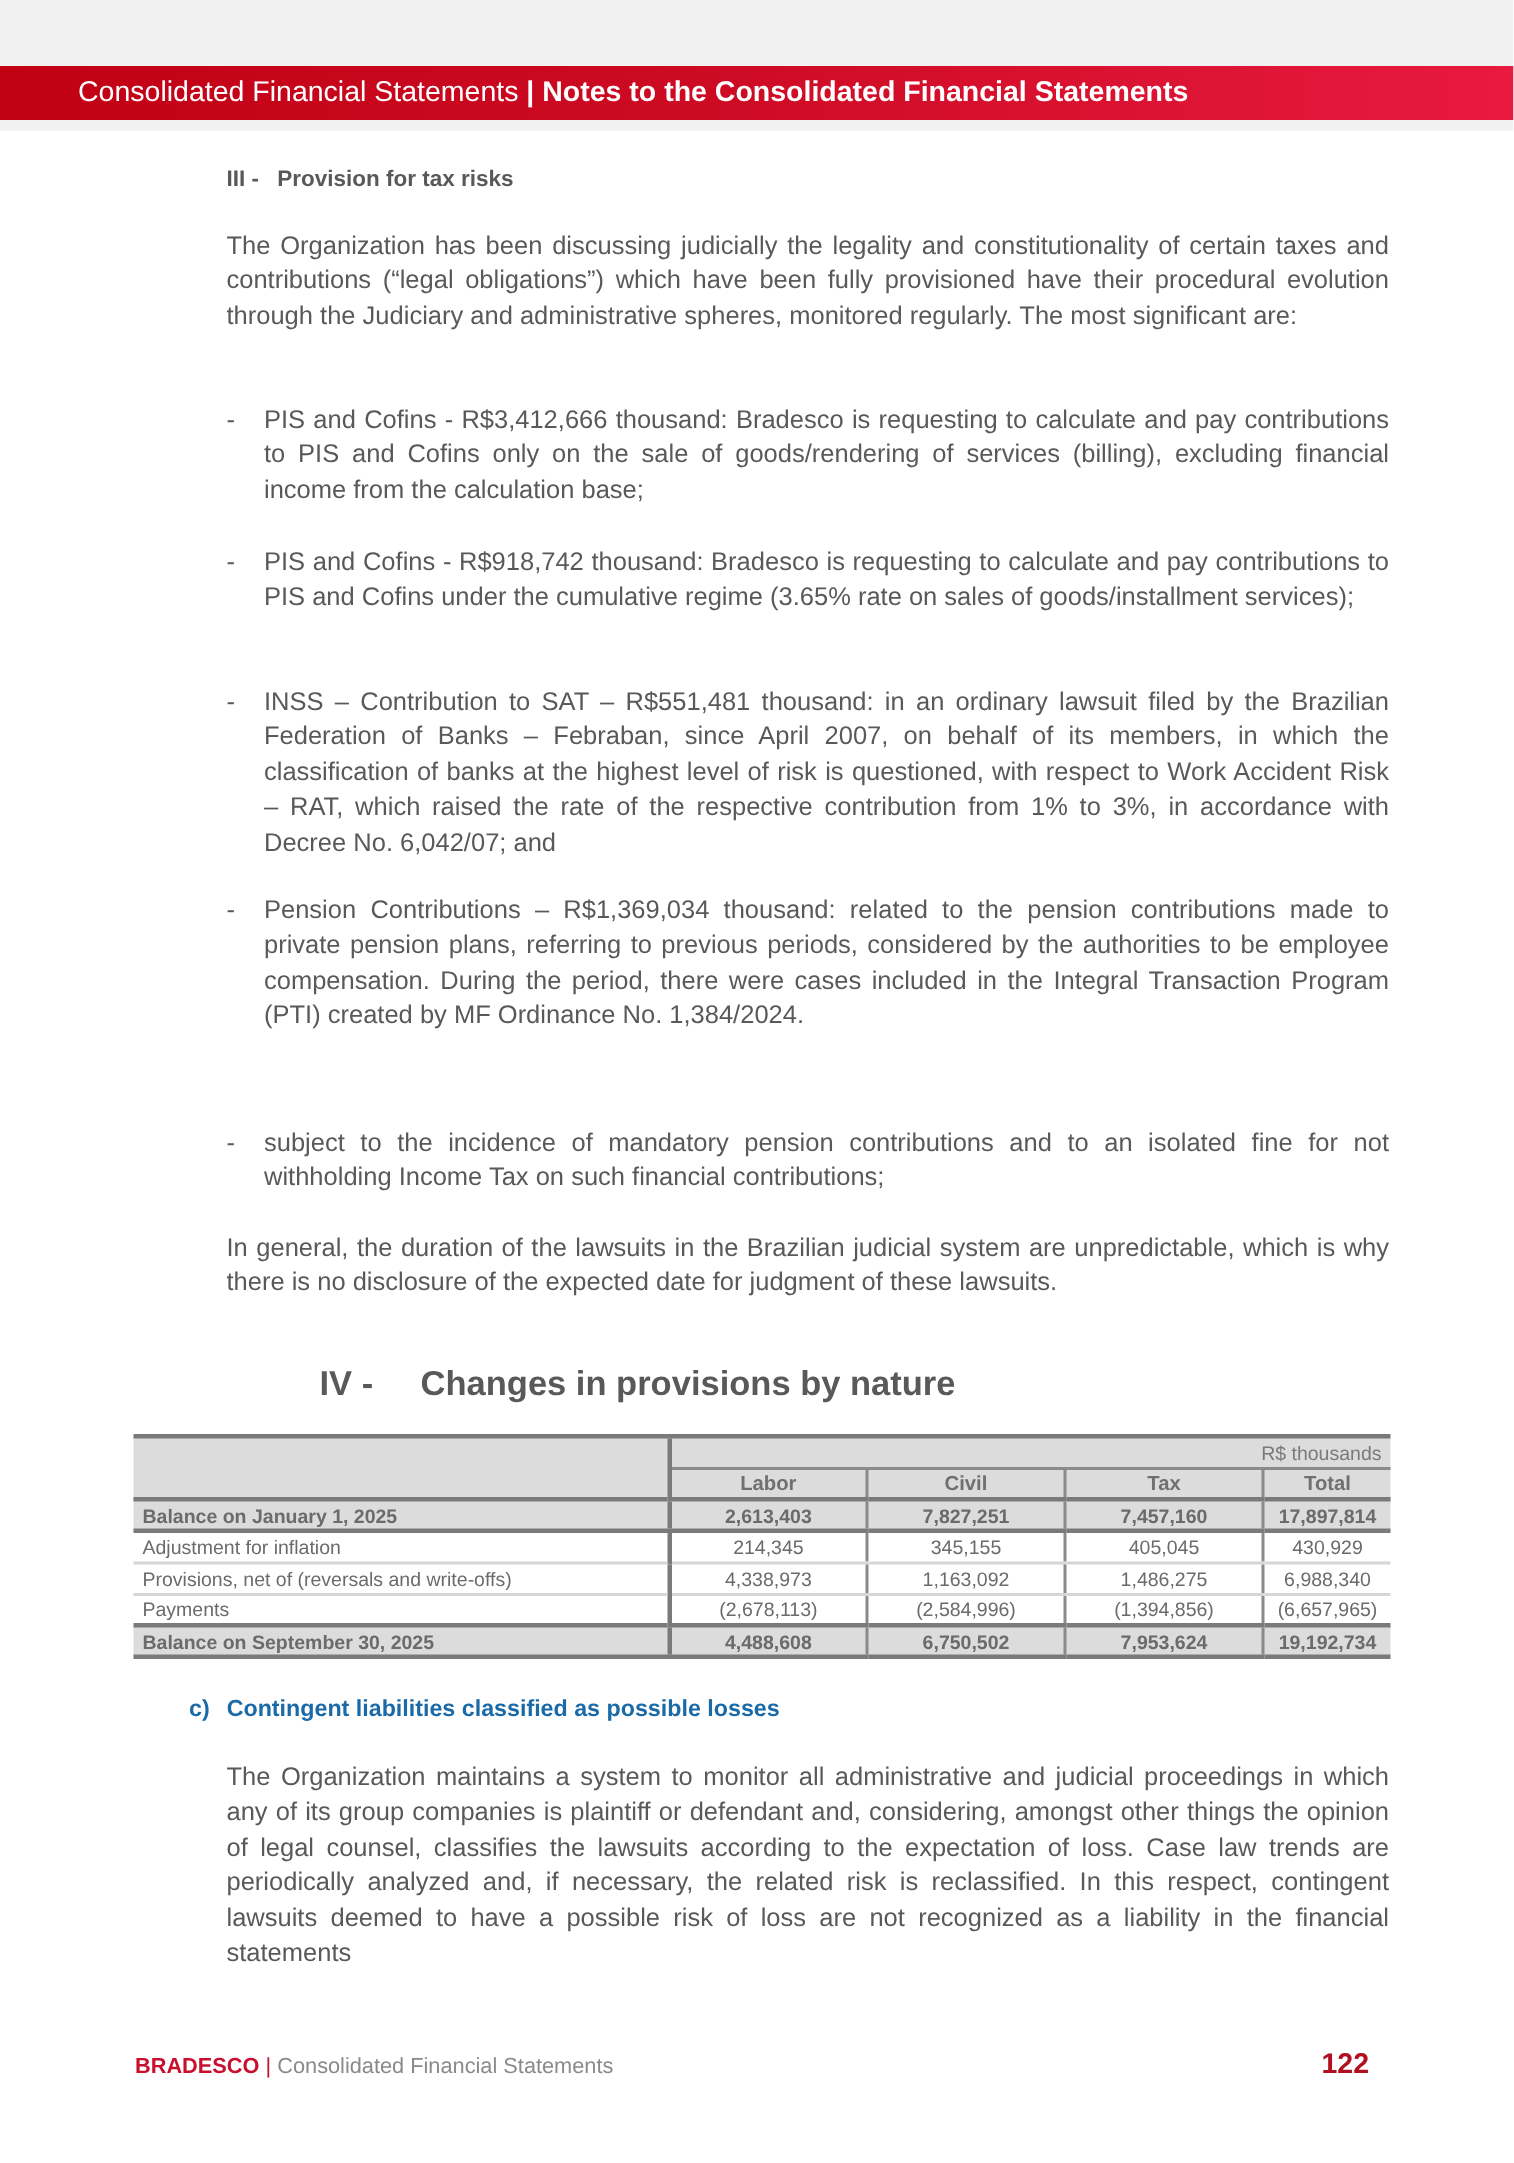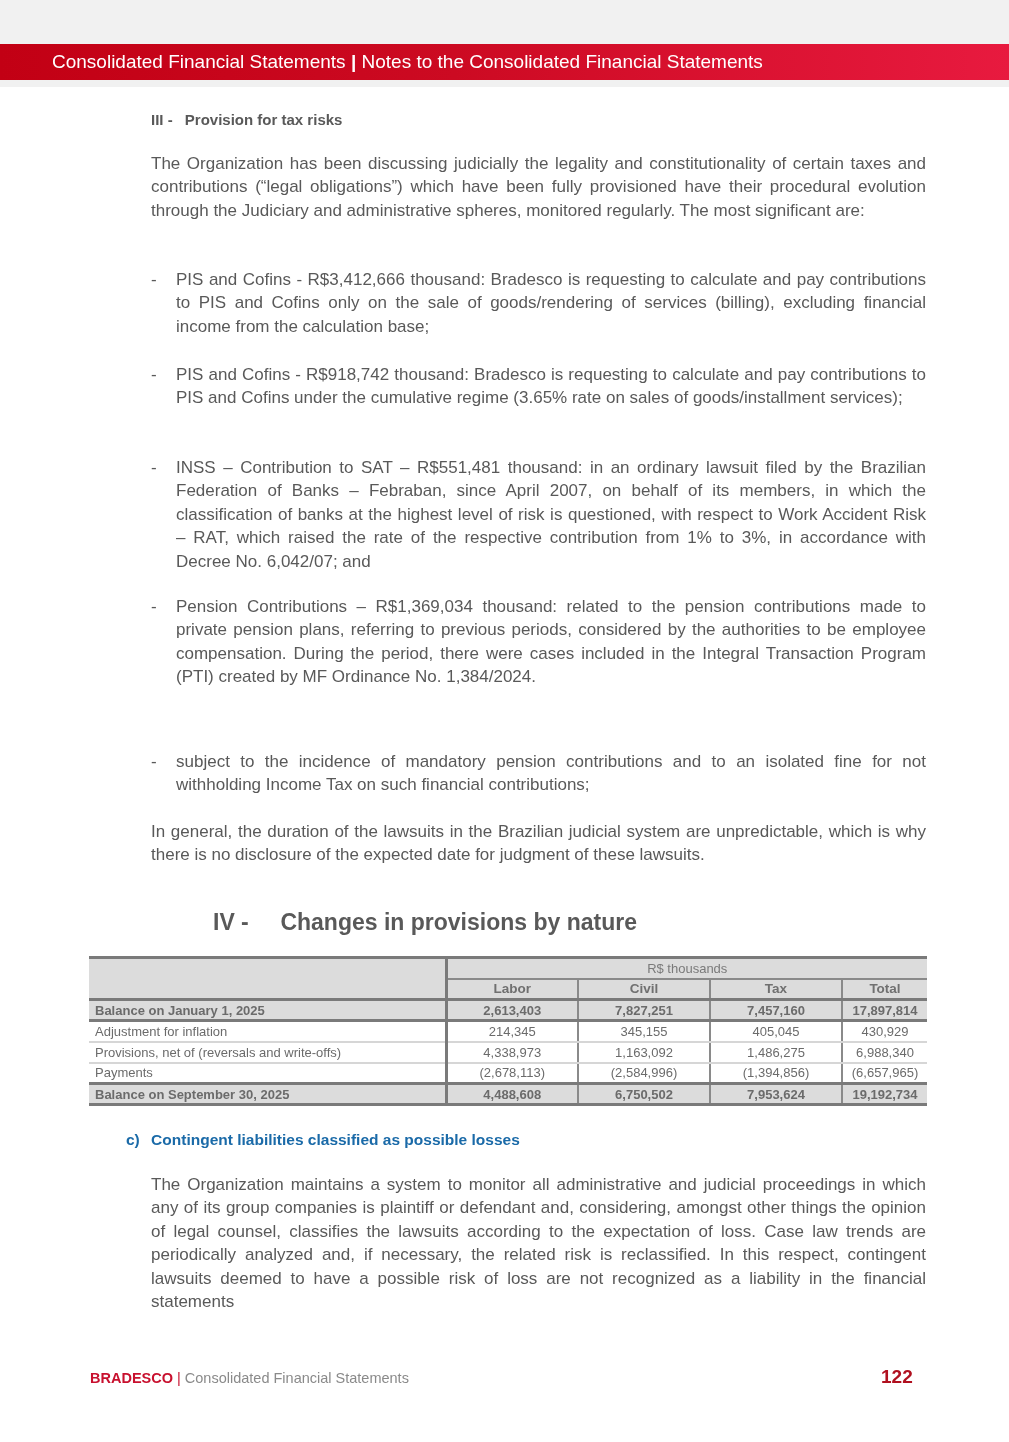--- a/index.html
+++ b/index.html
@@ -7,21 +7,21 @@
   body { font-family: "DejaVu Sans", sans-serif; color: #5a5a5a; position: relative; }
 
   .top-gray { position: absolute; left: 0; top: 0; width: 1009px; height: 44px; background: #f1f1f1; }
   .header-bar {
     position: absolute; left: 0; top: 44px; width: 1009px; height: 36px;
     background: linear-gradient(90deg, #c20014 0%, #cc0a22 45%, #e81a3f 100%);
     color: #ffffff; font-family: "Liberation Sans", sans-serif; font-size: 19px;
     line-height: 36px; padding-left: 52px; white-space: nowrap;
   }
   .header-bar .sep { font-weight: bold; }
-  .header-bar .bold { font-weight: normal; }
+  .header-bar .bold { font-weight: bold; }
   .under-strip { position: absolute; left: 0; top: 80px; width: 1009px; height: 7px; background: #f1f1f1; }
   .section-head {
     position: absolute; left: 151px; top: 111px; font-family: "Liberation Sans", sans-serif;
     font-size: 15px; font-weight: bold; color: #595959;
   }
   .section-head .num { margin-right: 8px; }
 
   .para {
     position: absolute; left: 151px; width: 775px; font-family: "Liberation Sans", sans-serif;
     font-size: 17px; line-height: 23.4px; color: #595959; text-align: justify;
@@ -39,21 +39,21 @@
   }
   .sub-head .num { display: inline-block; width: 61px; }
 
   table.prov {
     position: absolute; left: 89px; top: 956px; width: 838px; border-collapse: collapse;
     font-family: "Liberation Sans", sans-serif; font-size: 13px; color: #6b6b6b;
   }
   table.prov td, table.prov th { padding: 0 6px; height: 21px; }
   .hdr-row td { background: #dcdcdc; }
   .hdr-row th { background: #dcdcdc; font-weight: bold; color: #707070; text-align: center; font-size: 13.5px; }
-  .units { text-align: center; font-weight: normal; color: #7a7a7a; }
+  .units { text-align: right; font-weight: normal; color: #7a7a7a; }
   .num-c { text-align: center; }
   .bal td { background: #dcdcdc; font-weight: bold; color: #6b6b6b; }
   .row-normal td { background: #ffffff; }
   .b-top-thick { border-top: 3px solid #7a7a7a; }
   .b-bottom-thick { border-bottom: 3px solid #7a7a7a; }
   .b-thin { border-bottom: 2px solid #d6d6d6; margin-top: 48px; }
   .vline { border-left: 3px solid #7a7a7a; }
   .vline-thin { border-left: 2px solid #8a8a8a; }
 
   .c-head {

